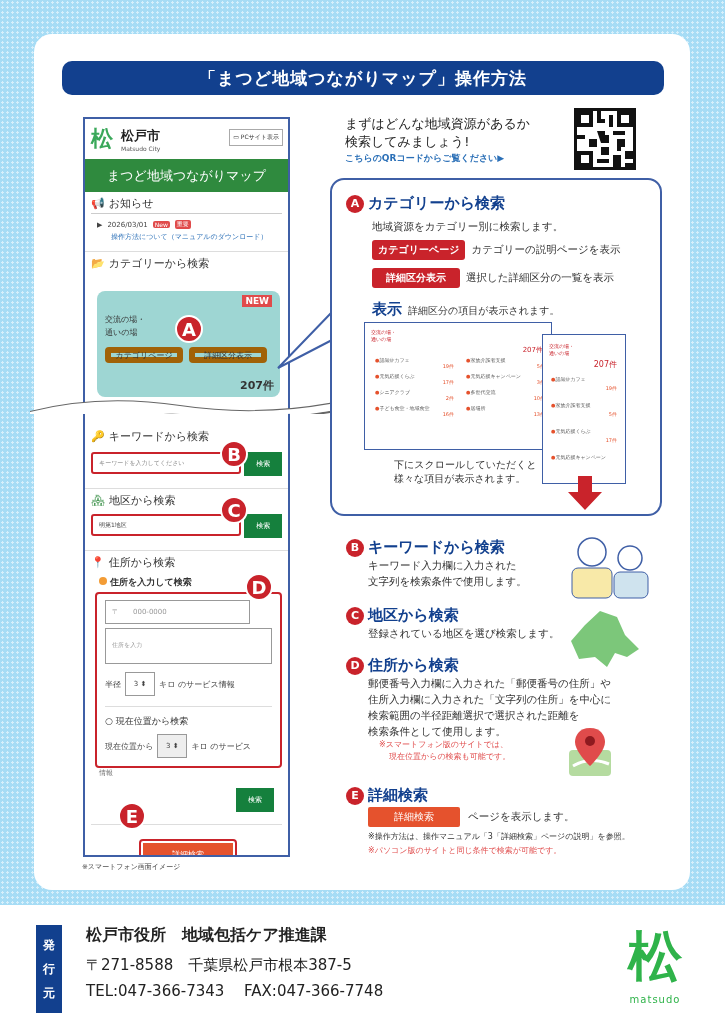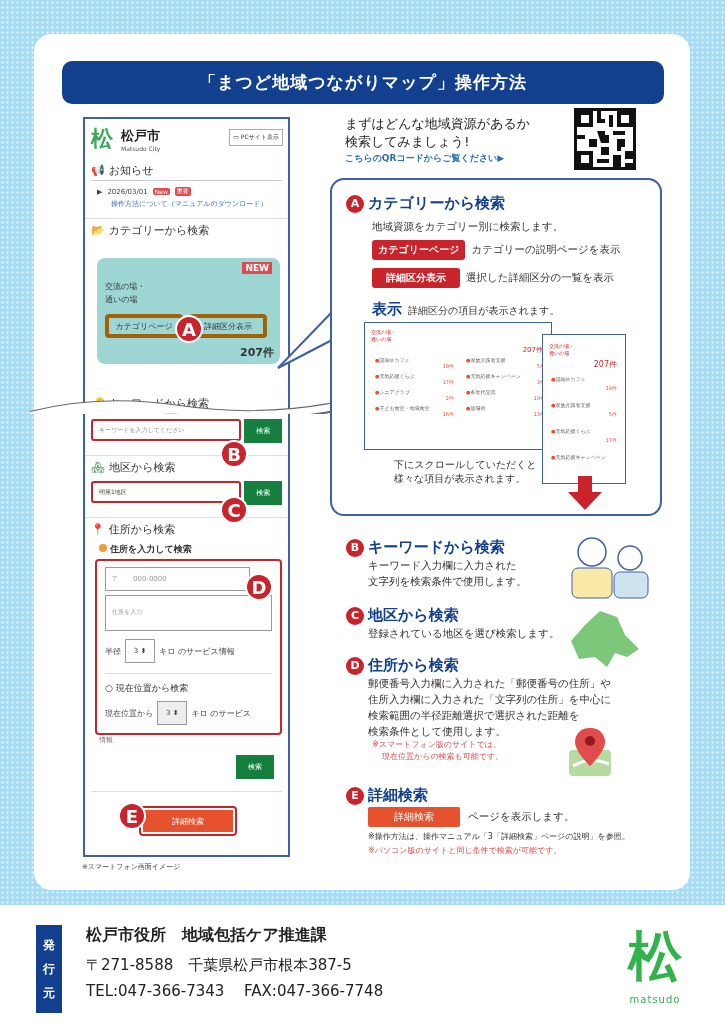--- a/index.html
+++ b/index.html
@@ -1,39 +1,39 @@
 <!DOCTYPE html>
 <html><head>
 <meta charset="utf-8">
 <style>
 *{box-sizing:border-box;margin:0;padding:0}
 html,body{width:725px;height:1024px;overflow:hidden}
 body{font-family:"DejaVu Sans",sans-serif;background:#a6dcf5;
  background-image:radial-gradient(circle,#d6effb 1px,transparent 1.3px);background-size:5px 5px;position:relative;color:#222}
 .card{position:absolute;left:34px;top:34px;width:656px;height:856px;background:#fff;border-radius:18px}
-.title-bar{position:absolute;left:62px;top:61px;width:602px;height:43px;background:#12408e;border-radius:10px;color:#fff;font-size:17px;font-weight:bold;display:flex;align-items:center;justify-content:center;letter-spacing:1px}
+.title-bar{position:absolute;left:62px;top:61px;width:602px;height:34px;background:#12408e;border-radius:10px;color:#fff;font-size:17px;font-weight:bold;display:flex;align-items:center;justify-content:center;letter-spacing:1px}
 
 .phone{position:absolute;left:83px;top:117px;width:207px;height:740px;border:2px solid #3f5fa6;background:#fff;overflow:hidden}
 .ph-head{height:40px;display:flex;align-items:center;padding:0 6px;position:relative}
 .ph-logo{font-size:22px;color:#3aa85a;font-weight:bold;width:26px}
 .ph-city{margin-left:4px}
 .ph-city .n{font-size:13px;font-weight:bold}
 .ph-city .e{font-size:6px;color:#555}
 .pc-btn{position:absolute;right:5px;top:10px;border:1px solid #aaa;font-size:6px;padding:3px 3px;color:#333}
 .ph-green{background:#2f8a3e;color:#fff;height:33px;display:flex;align-items:center;justify-content:center;font-size:13px}
 .sec{padding:4px 6px;font-size:11px}
 .sec-h{display:flex;align-items:center;gap:4px;font-size:11px;color:#333;border-bottom:1px solid #ccc;padding-bottom:2px}
 .news-line{font-size:7px;color:#444;margin:6px 0 0 6px;display:flex;gap:5px;align-items:center}
 .tag-new{background:#e04b4b;color:#fff;font-size:6px;padding:0 2px;border-radius:2px}
 .news-link{font-size:7px;color:#2a6fb7;margin:3px 0 0 20px;line-height:11px}
 .hr{border-top:1px solid #ddd}
 .cat-box{margin:14px 8px 0 12px;height:106px;background:#9ed6d3;border-radius:8px;position:relative}
 .cat-new{position:absolute;right:8px;top:4px;background:#e04b4b;color:#fff;font-size:9px;font-weight:bold;padding:1px 3px}
 .cat-label{position:absolute;left:8px;top:22px;font-size:8px;line-height:13px;color:#333}
-.cat-btn{position:absolute;top:56px;height:24px;border:4px solid #a16207;border-radius:4px;font-size:8px;display:flex;align-items:center;justify-content:center;color:#333}
+.cat-btn{position:absolute;top:56px;height:16px;border:6px solid #a16207;border-radius:4px;font-size:8px;display:flex;align-items:center;justify-content:center;color:#333}
 .cat-count{position:absolute;right:6px;bottom:4px;font-size:11px;font-weight:bold;color:#333}
 .badge{position:absolute;width:28px;height:28px;border-radius:50%;background:#c9232b;color:#fff;font-weight:bold;font-size:18px;display:flex;align-items:center;justify-content:center;border:2px solid #fff}
 .wave{position:absolute;left:30px;width:300px;height:20px}
 .inp{height:22px;border:2px solid #c9232b;border-radius:3px;font-size:6px;color:#888;display:flex;align-items:center;padding-left:6px}
 .gbtn{background:#15803d;color:#fff;font-size:7px;display:flex;align-items:center;justify-content:center}
 .orange-dot{display:inline-block;width:8px;height:8px;border-radius:50%;background:#f39c35;margin-right:3px}
 
 .intro{position:absolute;left:345px;top:115px;font-size:13px;line-height:18px;color:#222}
 .intro-link{position:absolute;left:345px;top:152px;font-size:9px;color:#2a6fb7;font-weight:bold}
 .qr{position:absolute;left:574px;top:108px;width:62px;height:62px;background:
@@ -61,20 +61,21 @@
 
 <div class="phone">
  <div class="ph-head">
   <span class="ph-logo">松</span>
   <div class="ph-city">
         <div class="n">松戸市</div>
         <div class="e">Matsudo City</div>
       </div>
   <div class="pc-btn">▭ <span>PCサイト表示</span></div>
  </div>
+ <div class="ph-green">まつど地域つながりマップ</div>
  <div class="sec">
   <div class="sec-h">
         <span style="color:#2f8a3e">📢</span>
         <span>お知らせ</span>
       </div>
   <div class="news-line">▶ <span>2026/03/01</span><span class="tag-new">New</span><span class="tag-new">重要</span></div>
   <div class="news-link">操作方法について（マニュアルのダウンロード）</div>
  </div>
  <div class="hr" style="margin-top:4px"></div>
  <div class="sec">
@@ -268,21 +269,21 @@
  <div class="h2">
       <span class="cb">D</span>
       <span>住所から検索</span>
     </div>
  <div class="desc" style="margin-left:22px">
       <div>郵便番号入力欄に入力された「郵便番号の住所」や</div>
       <div>住所入力欄に入力された「文字列の住所」を中心に</div>
       <div>検索範囲の半径距離選択で選択された距離を</div>
       <div>検索条件として使用します。</div>
     </div>
- <div class="note-red" style="margin-left:26px;line-height:12px">
+ <div class="note-red" style="margin-left:33px;line-height:12px">
       <div>※スマートフォン版のサイトでは、</div>
       <div style="padding-left:10px">現在位置からの検索も可能です。</div>
     </div>
 </div>
 <svg style="position:absolute;left:565px;top:726px" width="50" height="52">
     <rect x="4" y="24" width="42" height="26" rx="4" fill="#b5dba0"></rect>
     <path d="M8 40 Q25 30 44 38" stroke="#fff" stroke-width="3" fill="none"></path>
     <path d="M25 2 C14 2 10 10 10 16 C10 26 25 40 25 40 C25 40 40 26 40 16 C40 10 36 2 25 2Z" fill="#e04b4b"></path>
     <circle cx="25" cy="15" r="5" fill="#8e1a1f"></circle>
   </svg>

